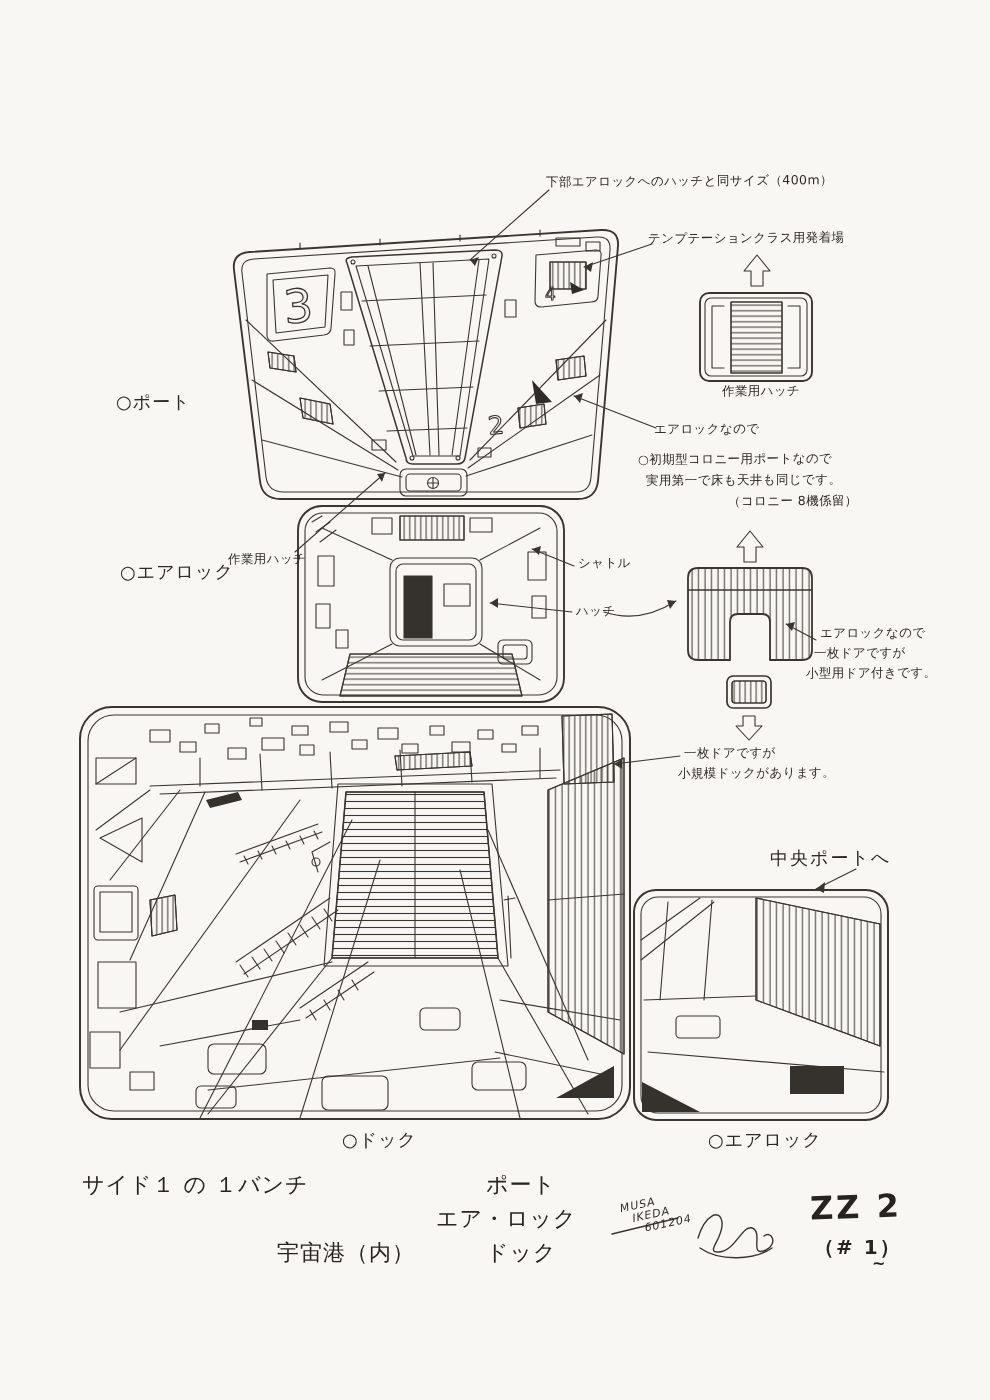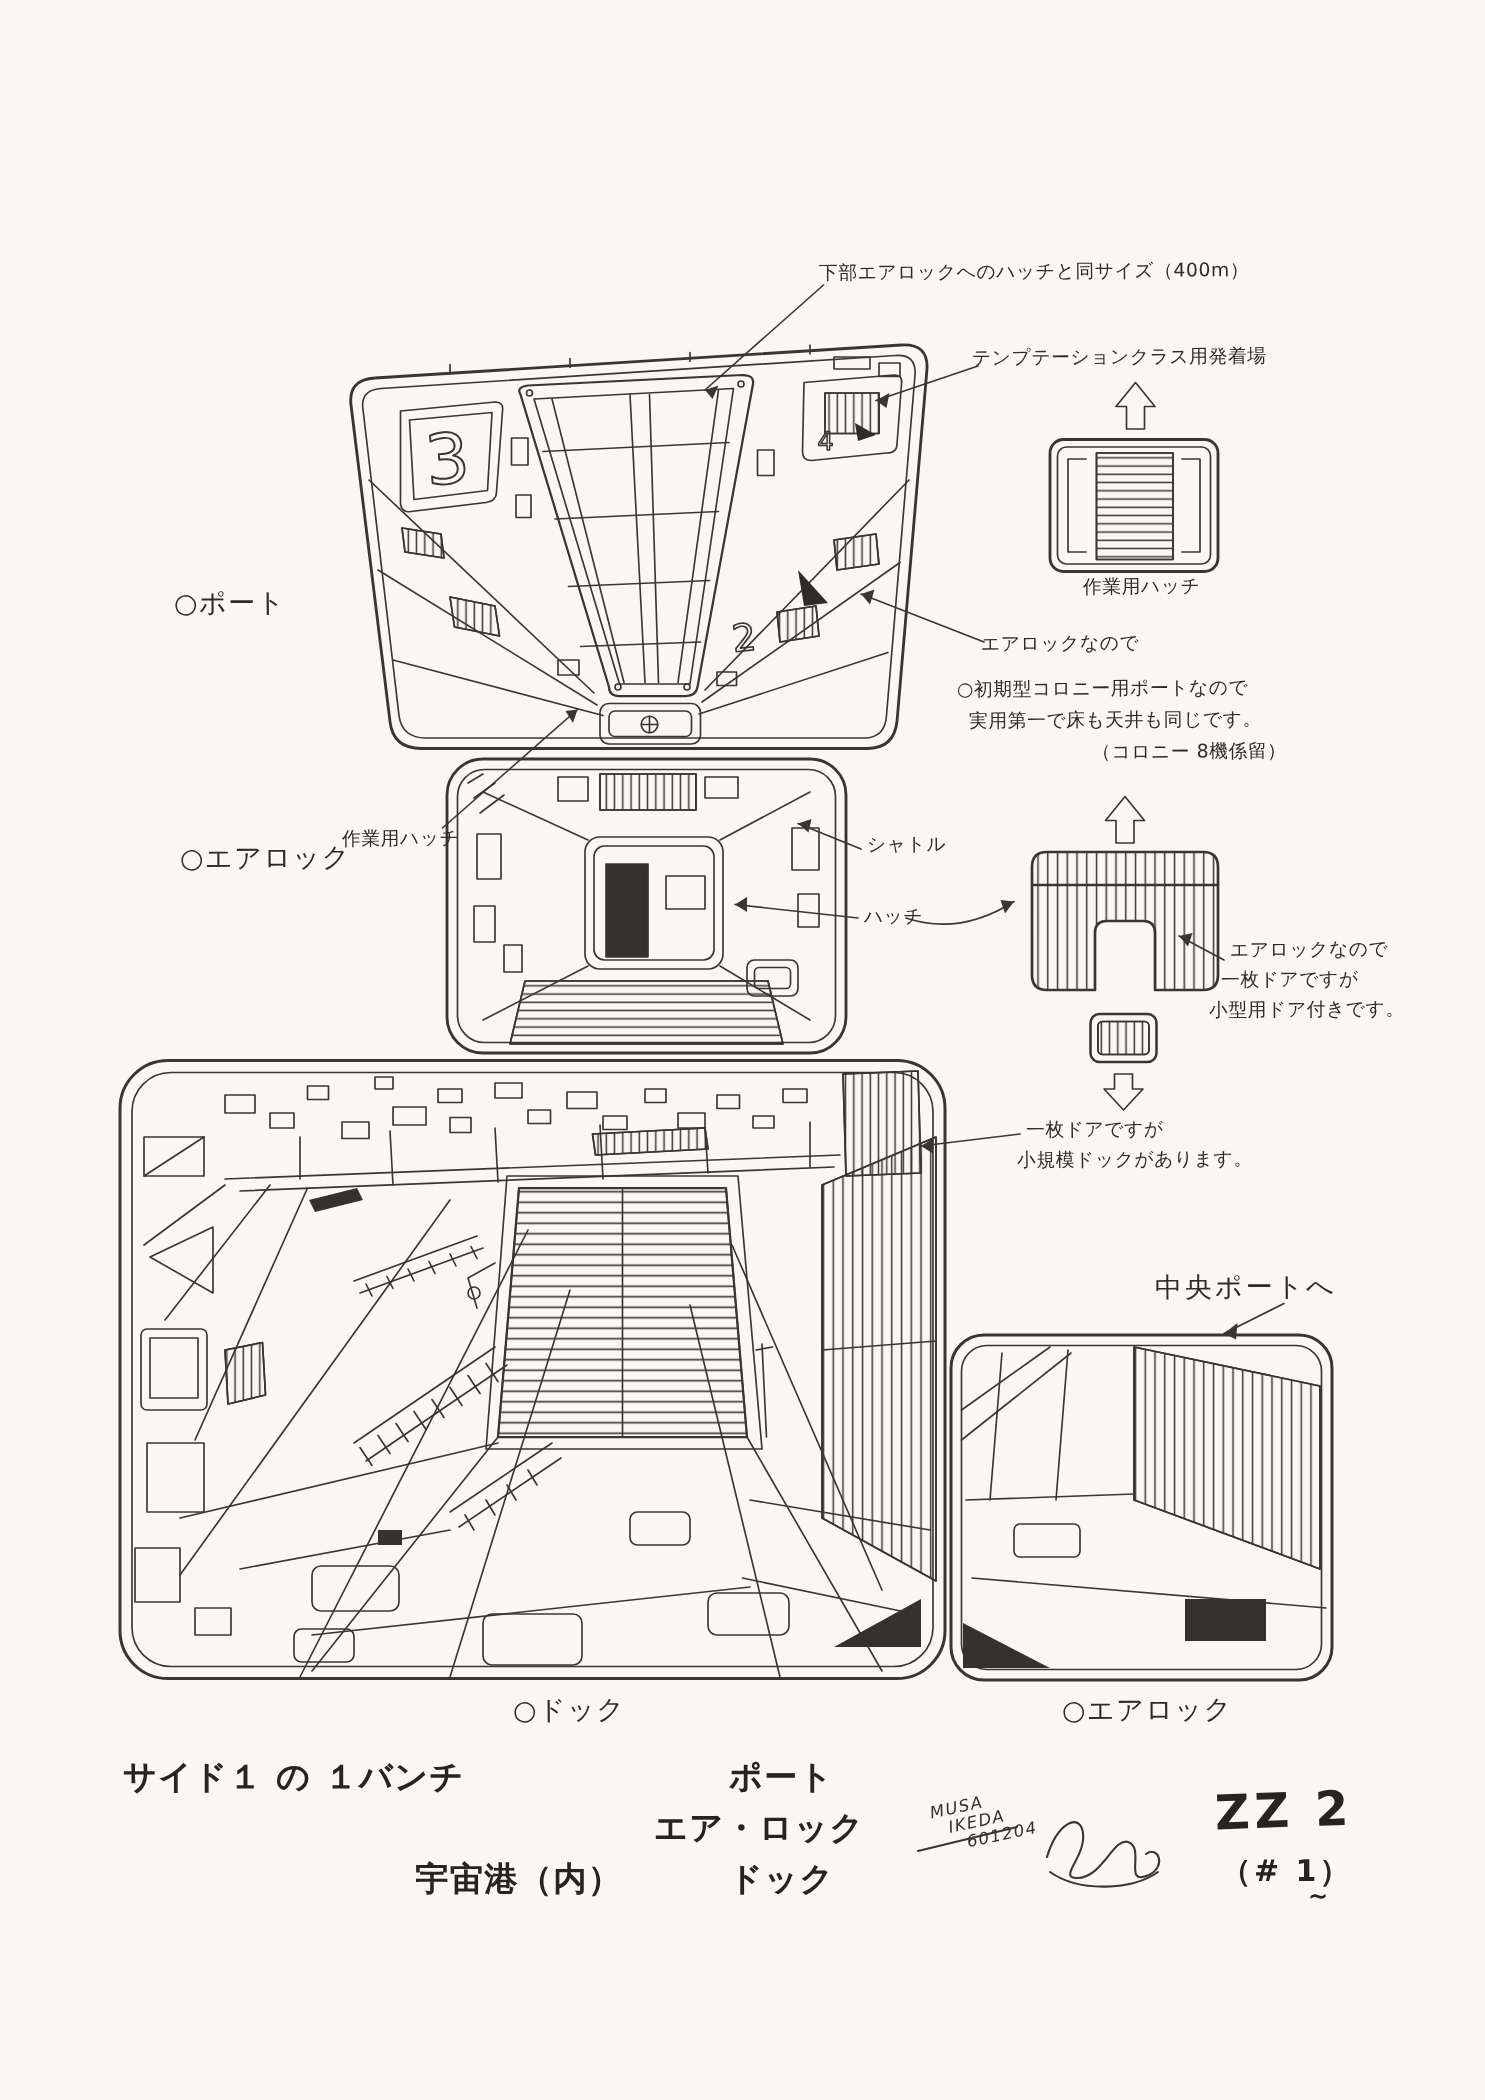--- a/index.html
+++ b/index.html
@@ -5,21 +5,21 @@
   html,body{margin:0;padding:0;background:#e9e8e5;}
   .page{
     position:relative;width:990px;height:1400px;margin:0 auto;
     background:#f8f7f4;overflow:hidden;
     font-family:"DejaVu Sans",sans-serif;color:#2f2b27;
   }
   svg.art{position:absolute;left:0;top:0;}
   .lbl{position:absolute;font-size:12.5px;white-space:nowrap;color:#2e2a26;letter-spacing:.4px;transform:rotate(-.4deg);}
   .lbl-md{font-size:18px;letter-spacing:1px;}
   .lbl-sp{letter-spacing:2px;}
-  .tb{position:absolute;font-weight:bold;white-space:nowrap;color:#262320;}
+  .tb{position:absolute;font-weight:normal;white-space:nowrap;color:#262320;}
   .tb-xl{font-size:22px;letter-spacing:1px;}
   .tb-l{font-size:20px;letter-spacing:.5px;}
   .sig{position:absolute;font-size:11px;font-style:italic;color:#33302b;transform:rotate(-12deg);line-height:12px;letter-spacing:1px;}
   .code{position:absolute;font-size:32px;font-weight:bold;letter-spacing:3px;color:#262320;transform:rotate(-2deg);}
   .sheetno{position:absolute;font-size:20px;font-weight:bold;letter-spacing:2px;color:#262320;}
   .tilde{position:absolute;font-size:16px;font-weight:bold;color:#262320;}
 </style>
 </head>
 <body>
 

